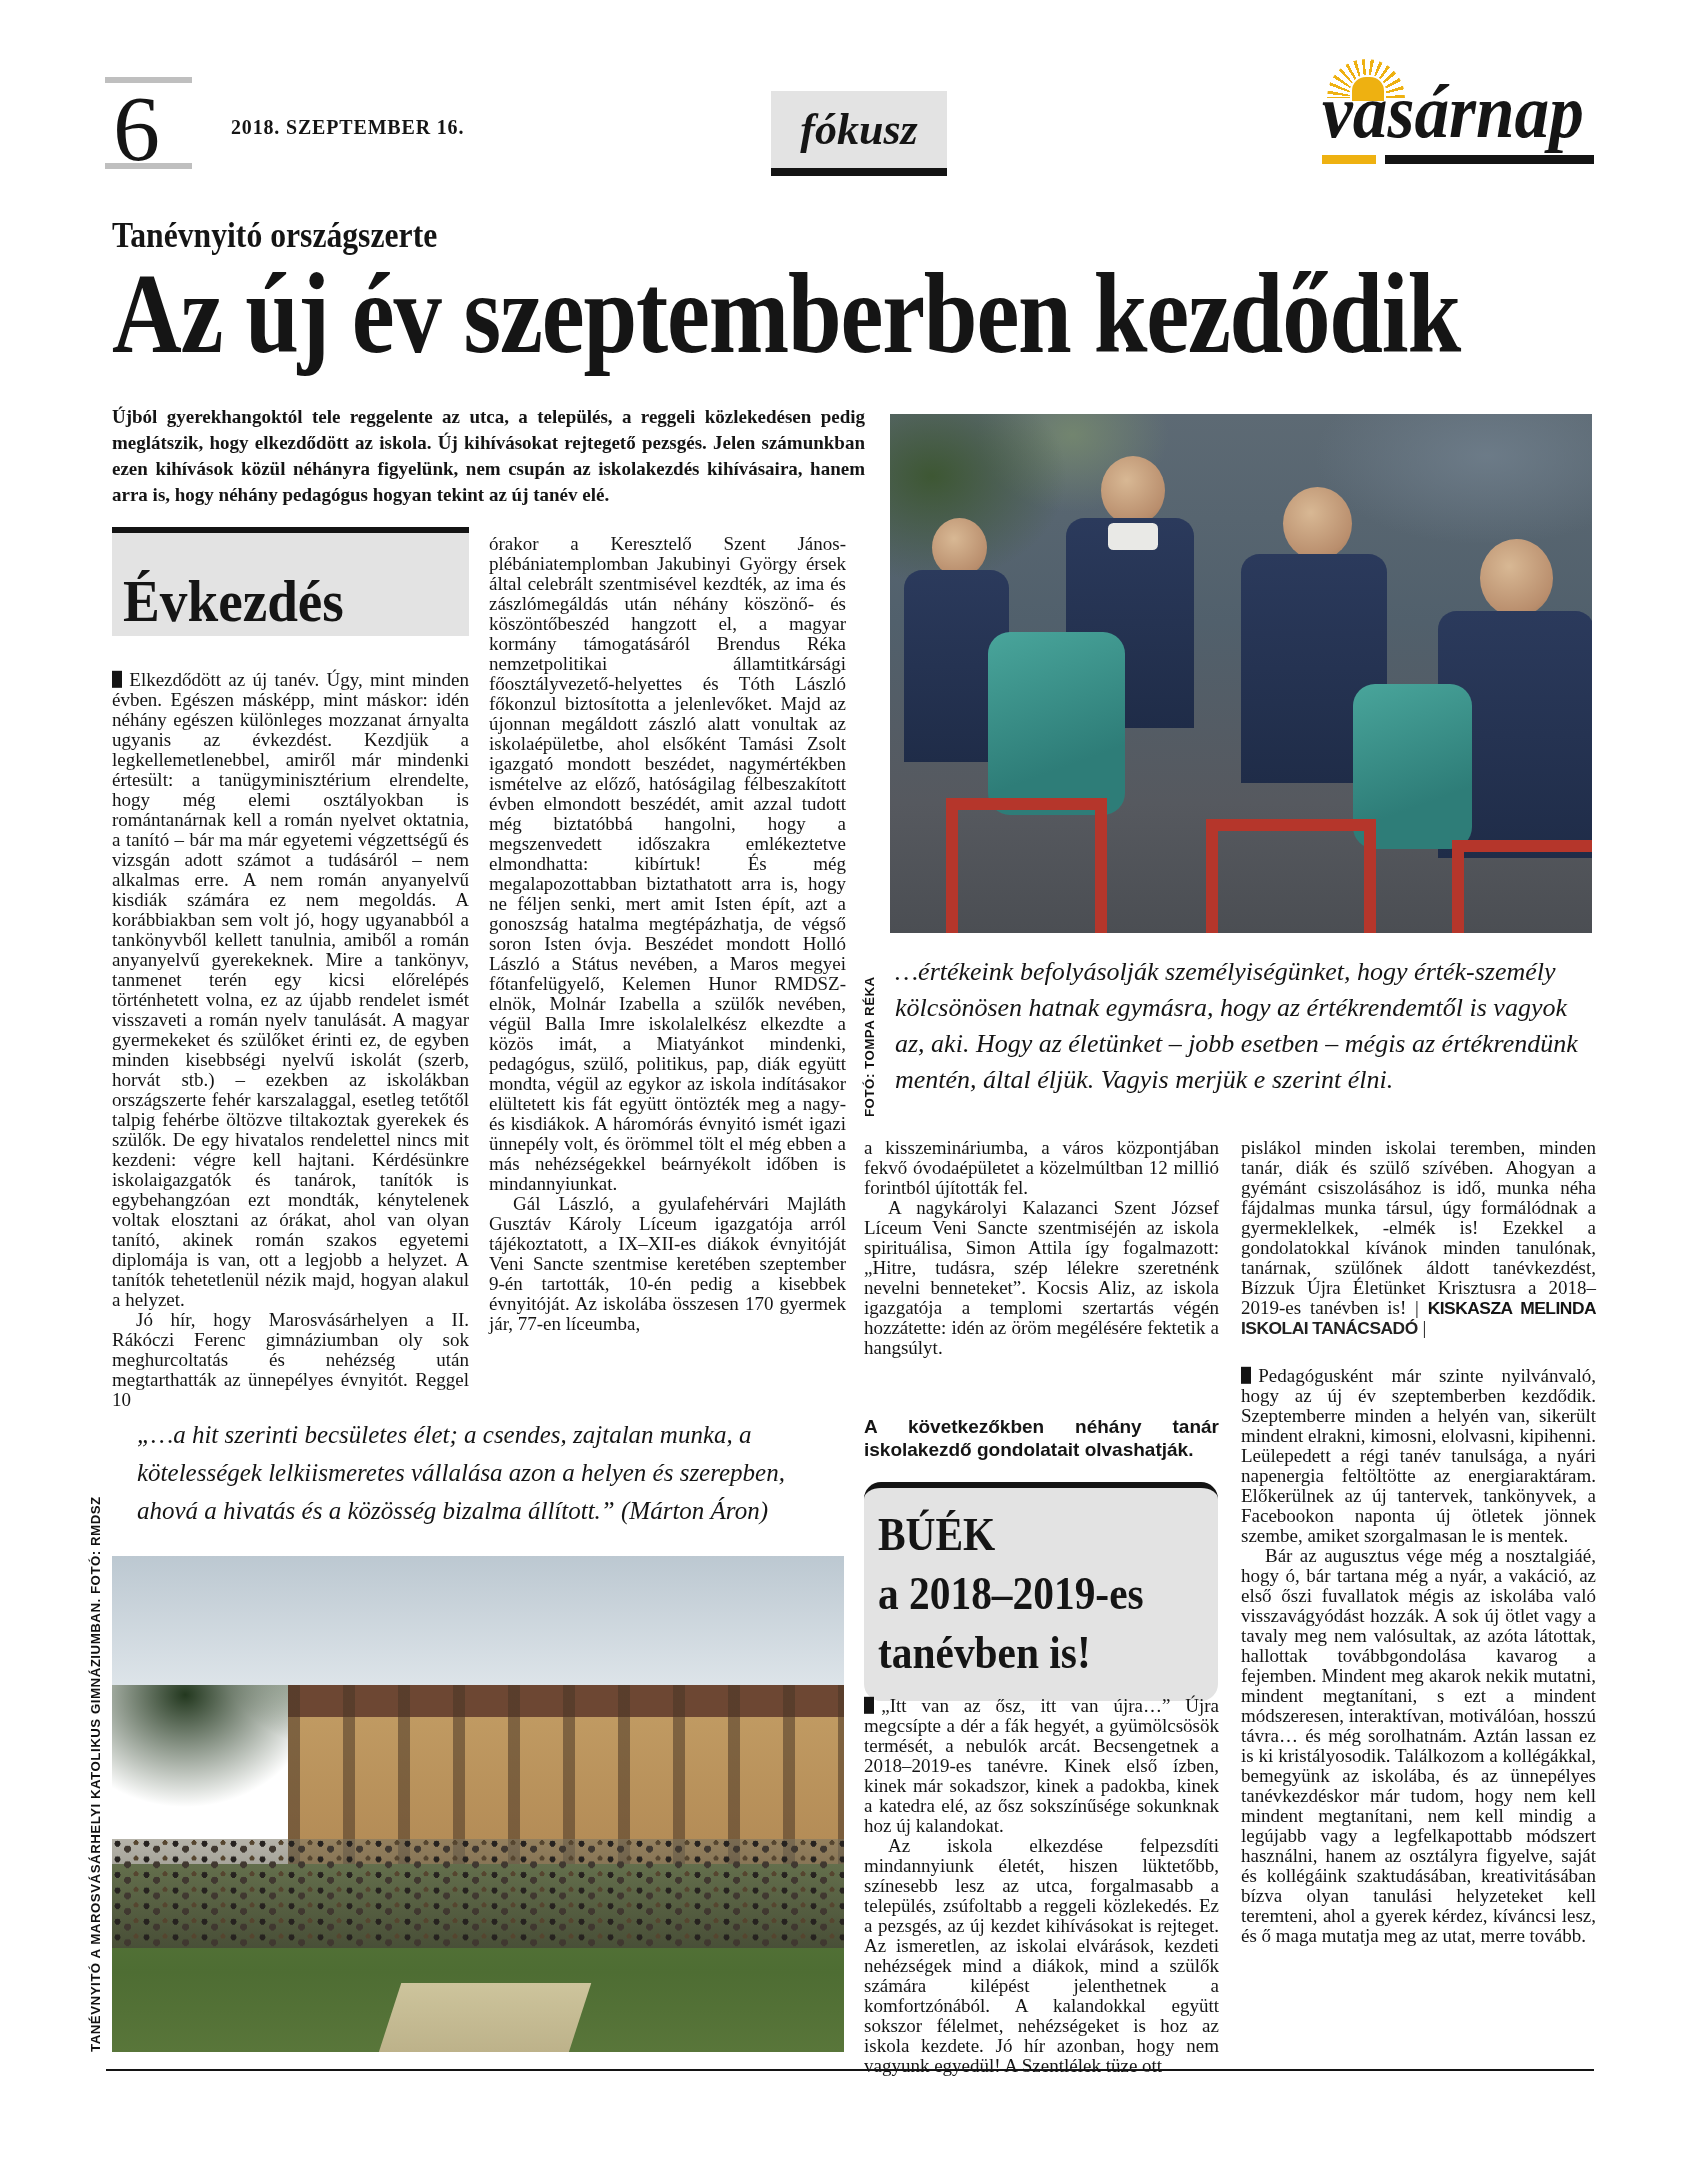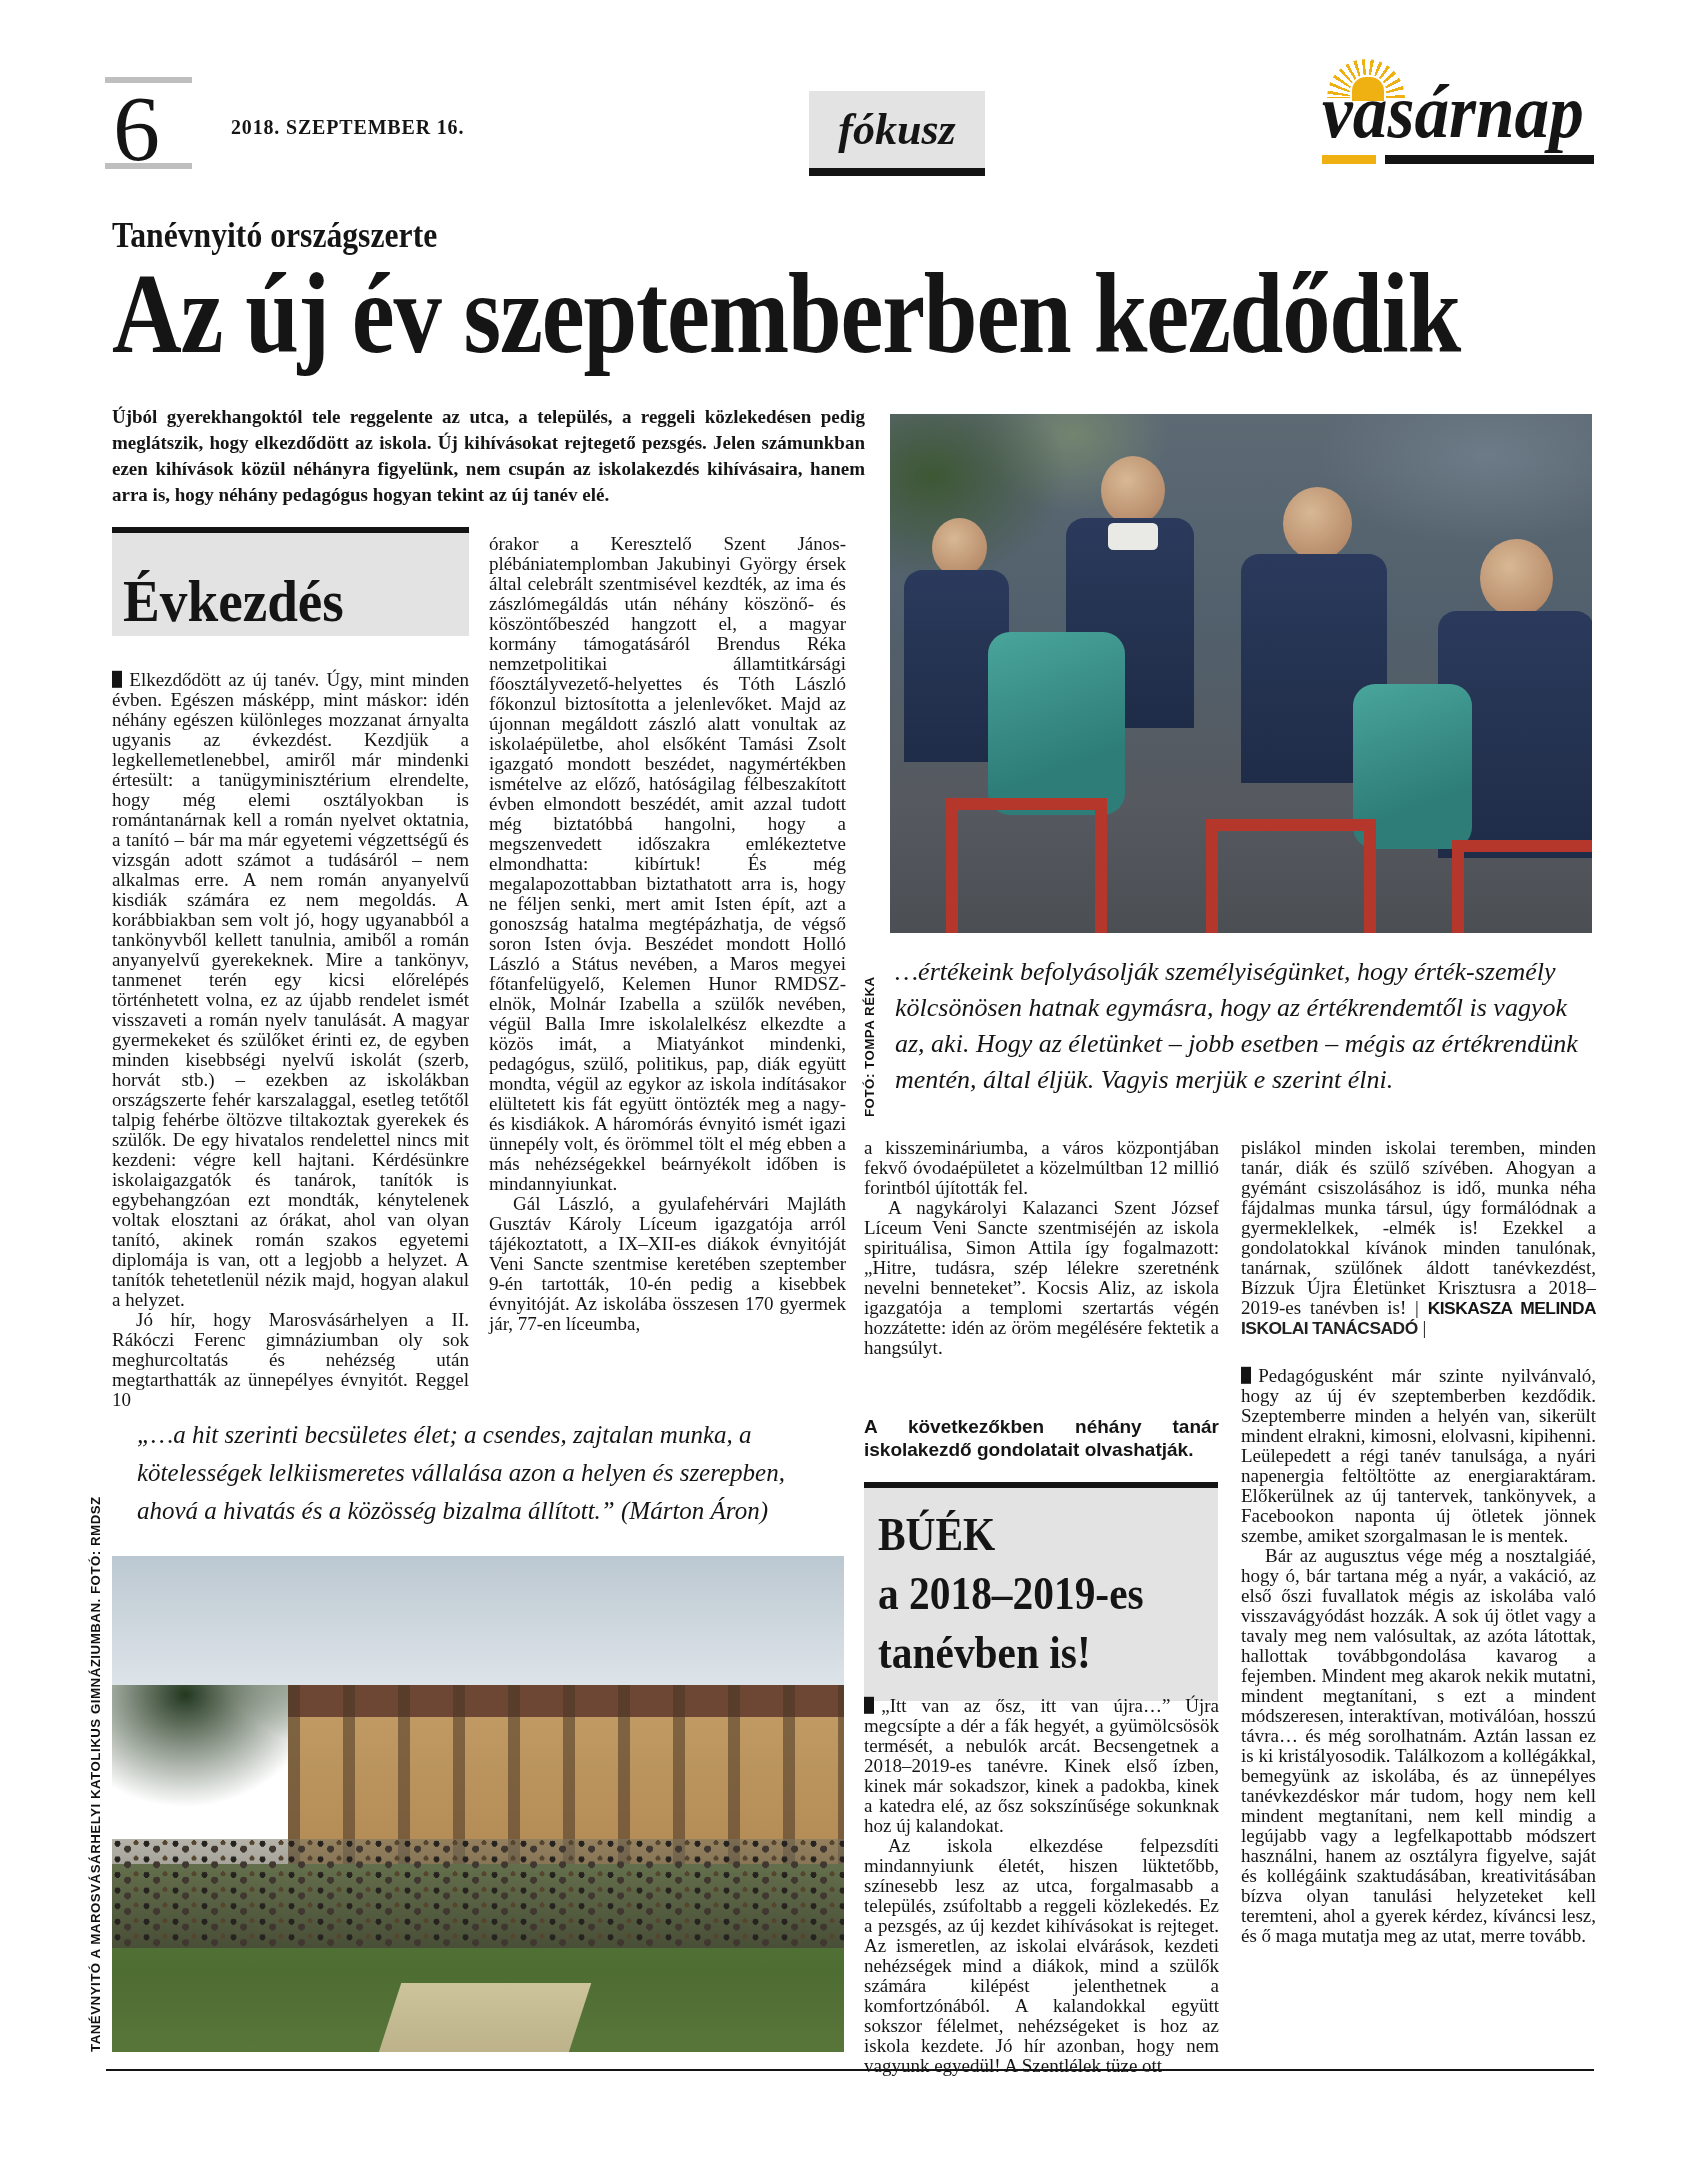--- a/index.html
+++ b/index.html
@@ -35,21 +35,21 @@
   
   .bodycol{width:357px;font-size:19px;line-height:20px;text-align:justify;}
   .bodycol p{margin:0;}
   .bodycol p.ind{text-indent:24px;}
   .pmark{display:inline-block;width:10px;height:17.4px;background:#141414;margin-right:7.3px;
     vertical-align:baseline;transform:translateY(1.8px);}
   .secbox{background:#e3e3e3;border-top:6.4px solid #141414;}
   #evkezdes-box{width:357px;height:103px;display:flex;align-items:flex-end;}
   #evkezdes-box .t{font-size:60px;font-weight:700;transform:scaleX(.92);transform-origin:left;
     padding-left:12px;white-space:nowrap;}
-  #buek-box{width:327px;padding:16.5px 13.7px 19px 13.7px;}
+  #buek-box{width:327px;padding:16.5px 13.7px 19px 13.7px;border-radius:17px;}
   #buek-box .t{font-size:46px;line-height:59px;font-weight:700;transform:scaleX(.9);
     transform-origin:left;white-space:nowrap;}
   #col3-intro{width:355px;font-family:"Liberation Sans", sans-serif;font-weight:700;
     font-size:19px;line-height:23px;text-align:justify;}
   .byline-sep{font-weight:400;}
   .byline-name{font-family:"Liberation Sans", sans-serif;font-weight:700;font-size:17.4px;letter-spacing:-0.5px;}
   .byline-role{font-family:"Liberation Sans", sans-serif;font-weight:700;font-size:17.4px;letter-spacing:-0.5px;color:#222;}
 
   
   .pullquote{font-style:italic;font-size:26px;line-height:36px;}
@@ -98,21 +98,21 @@
 </head>
 <body>
 
 <div id="page">
 
   <div class="abs graybar" style="left:105px;top:77px;"></div>
   <div class="abs" id="pagenum" style="left:113px;top:81px;">6</div>
   <div class="abs graybar" style="left:105px;top:163px;"></div>
   <div class="abs" id="date" style="left:231px;top:115px;">2018. SZEPTEMBER 16.</div>
 
-  <div class="abs" id="fokusz-box" style="left:771px;top:91px;margin-left:38px;">
+  <div class="abs" id="fokusz-box" style="left:771px;top:91px;">
     <span class="t">fókusz</span>
   </div>
 
   <div class="abs" id="sun-icon" style="left:1327px;top:59px;">
     <span class="dome"></span>
   </div>
   <div class="abs" id="logo-text" style="left:1322px;top:73px;">vasárnap</div>
   <div class="abs logo-underline-y" style="left:1322px;top:155px;width:54px;"></div>
   <div class="abs logo-underline-b" style="left:1385px;top:155px;width:209px;"></div>
 

